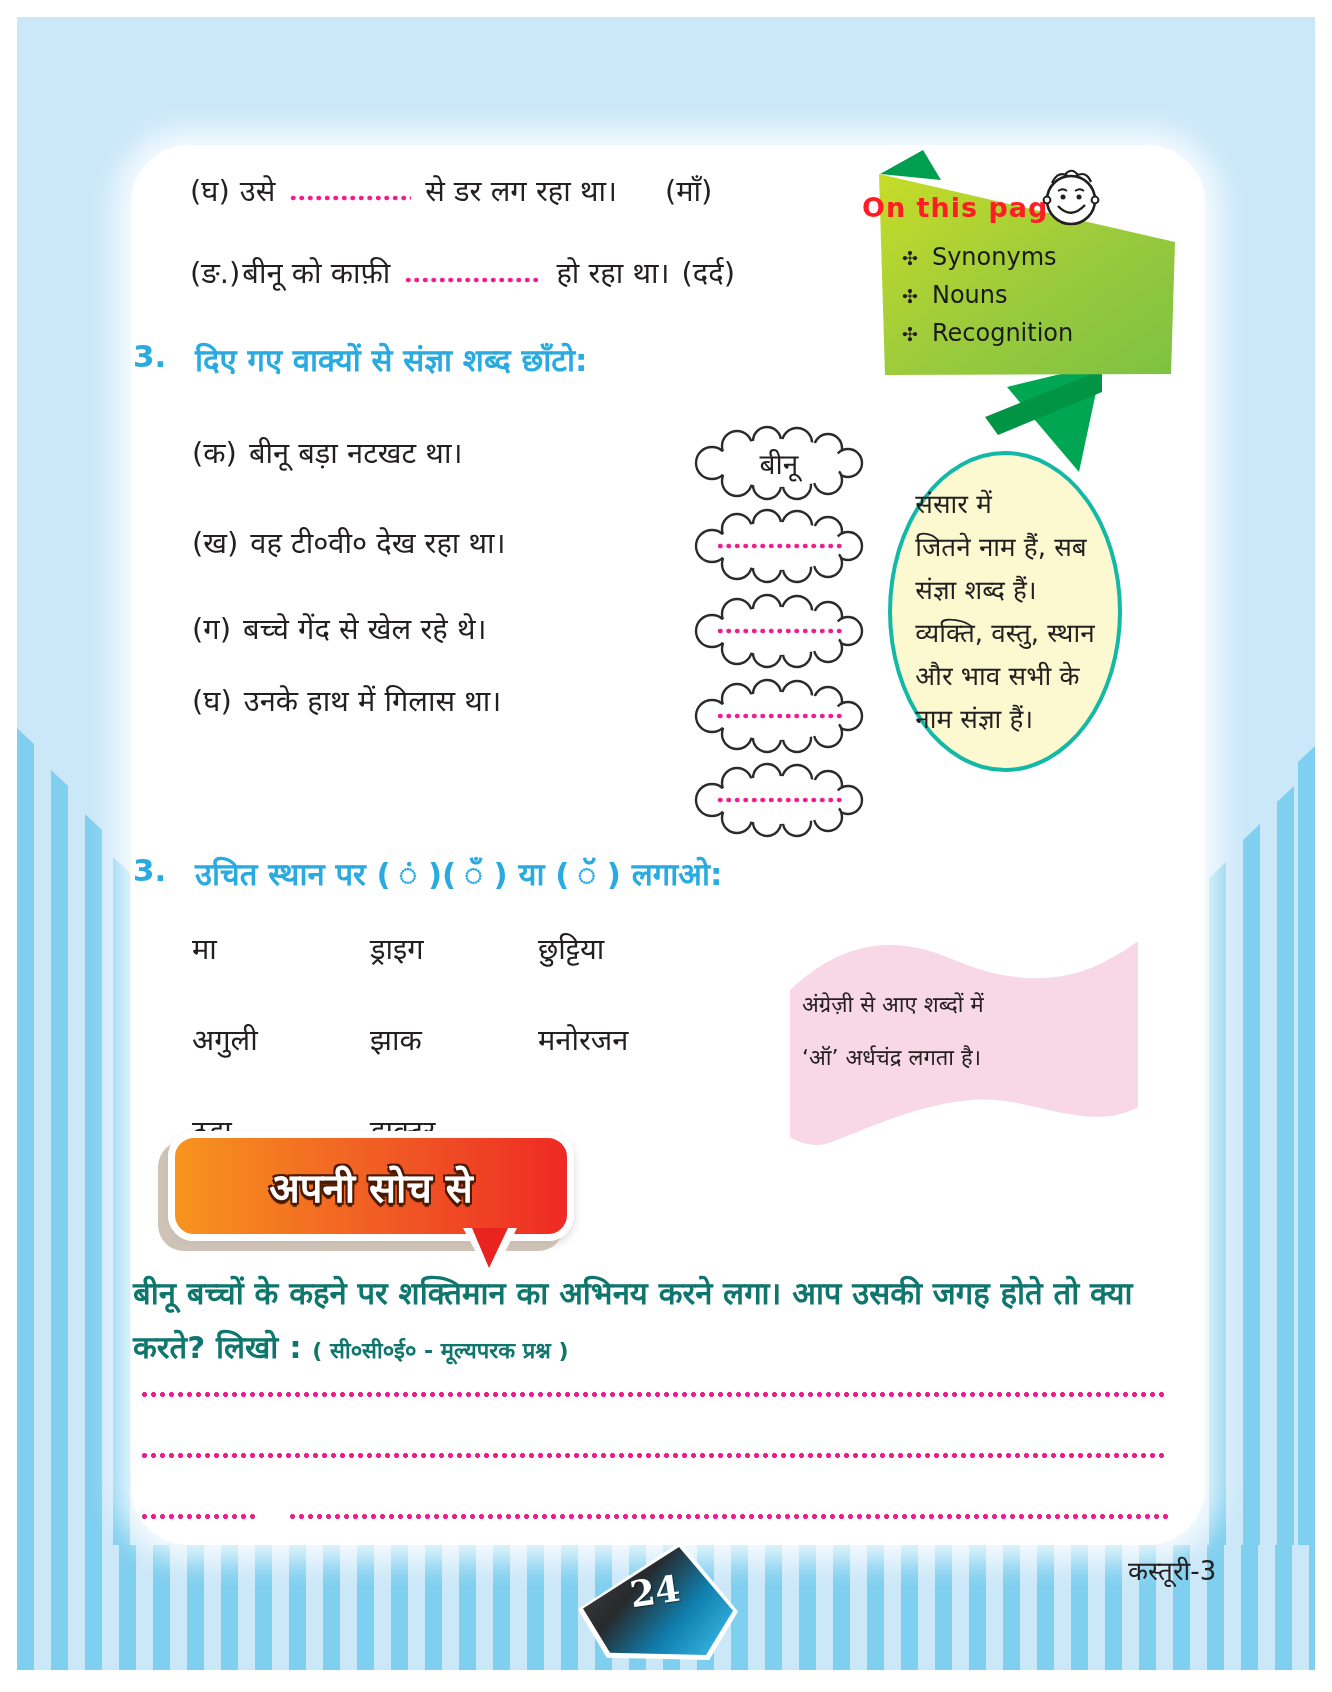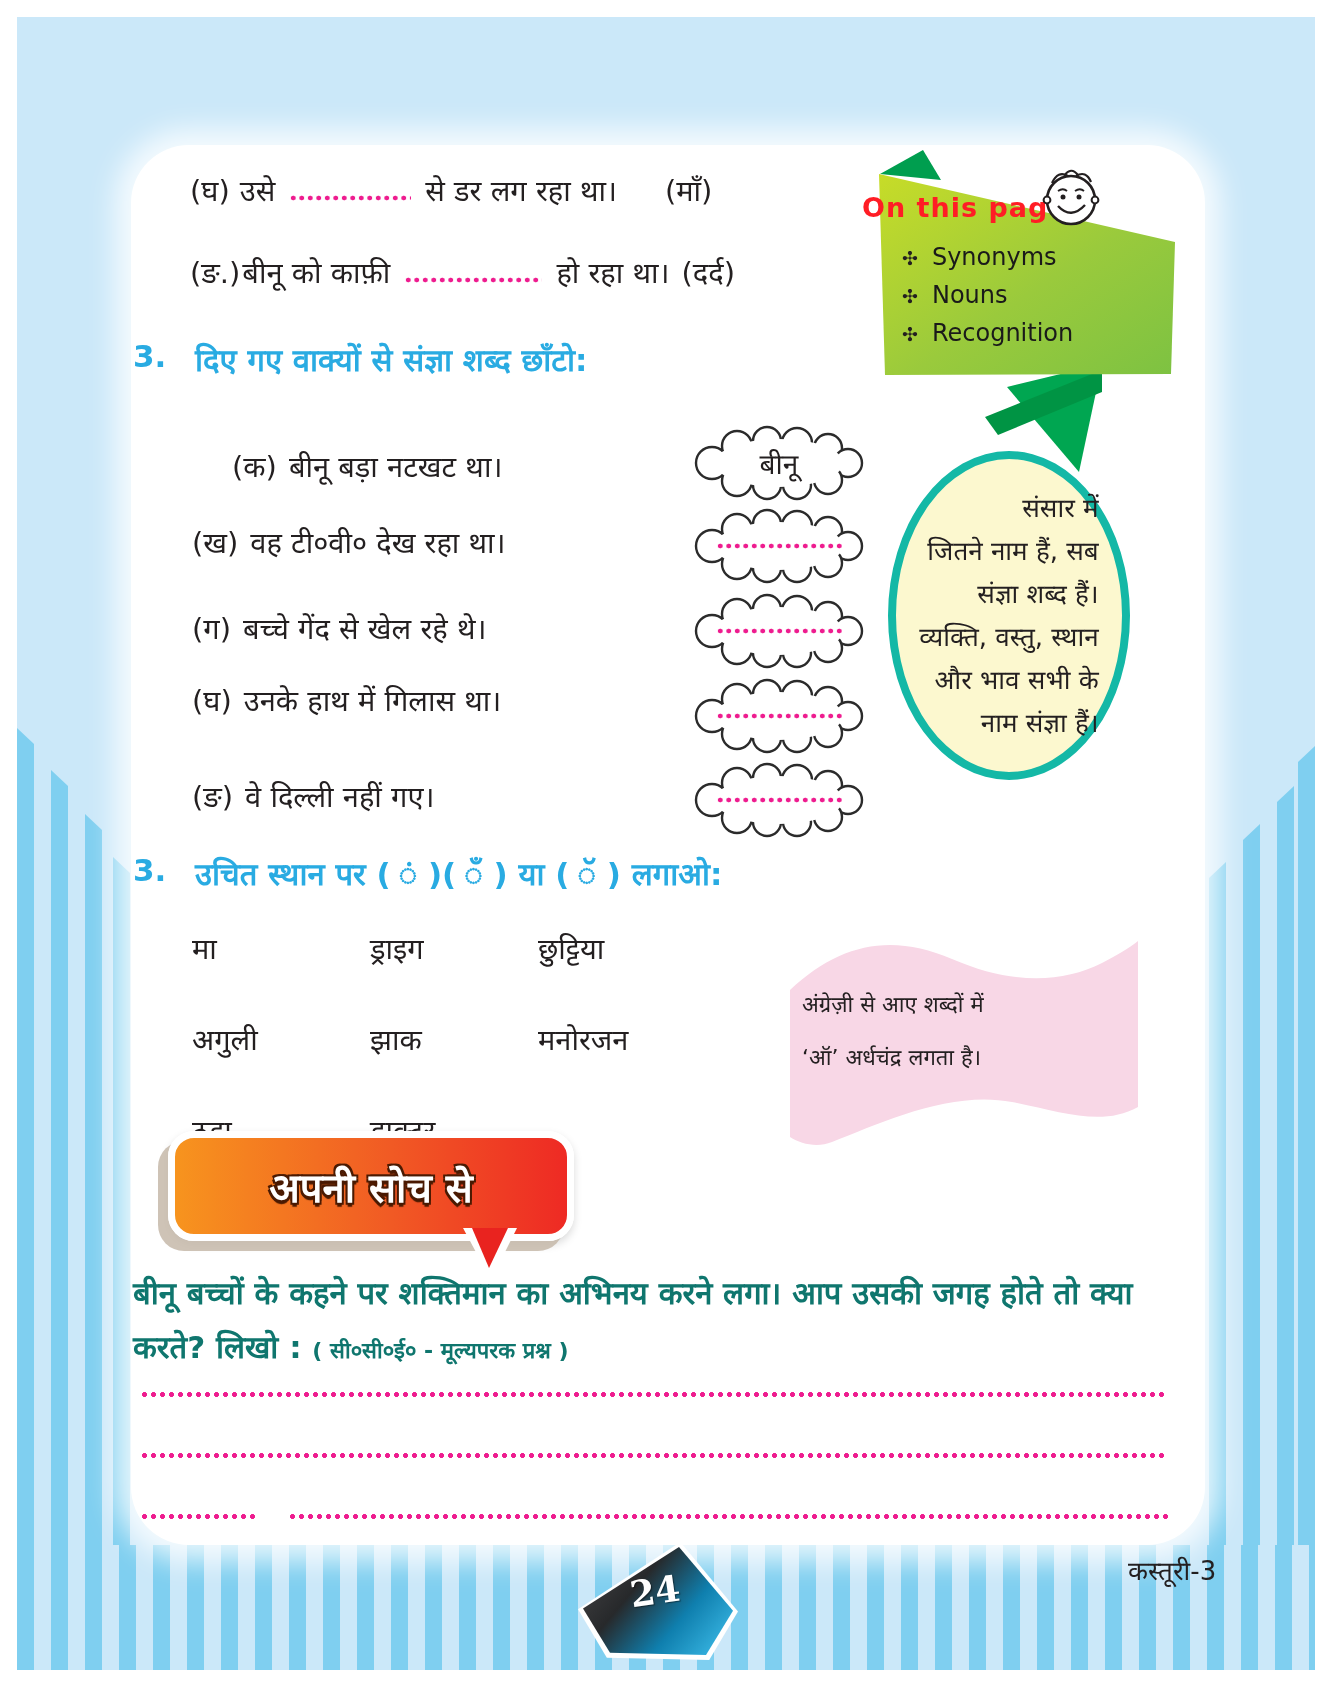--- a/index.html
+++ b/index.html
@@ -49,22 +49,22 @@
   .noun-item .lbl{margin-right:12px;}
   .cloud{position:absolute; left:682px; width:194px; height:76px;}
   .cloud-content{
     position:absolute; left:0; top:0; width:100%; height:100%;
     display:flex; align-items:center; justify-content:center; font-size:28px;
   }
   .cloud-content .dots{width:126px;}
   
   .note-oval{
     position:absolute; left:888px; top:451px; width:226px; height:313px;
-    background:#fcf8cf; border:8px solid #14b8a6; border-radius:50%;
-    display:flex; align-items:center; justify-content:center; text-align:right;
+    background:#fcf8cf; border:4px solid #14b8a6; border-radius:50%;
+    display:flex; align-items:center; justify-content:center; text-align:left;
   }
   .note-oval .line{font-size:26px; line-height:43px; white-space:nowrap;}
   
   .words-grid{
     position:absolute; left:192px; top:928px; width:560px;
     display:grid; grid-template-columns:178px 168px auto; row-gap:52px;
     font-size:29px;
   }
   
   .tip-svg{position:absolute; left:780px; top:925px;}
@@ -188,34 +188,31 @@
     <circle cx="41" cy="31" r="2.5" fill="#231f20"></circle>
     <path d="M20,25 Q25,21.5 29,25 M37,25 Q42,21.5 46,25" fill="none" stroke="#231f20" stroke-width="1.8"></path>
     <path d="M20,40 Q33,54 47,39" fill="none" stroke="#231f20" stroke-width="2.4"></path>
   </svg>
 
   <div class="ex-head blue-head" style="left:133px; top:338px;">
     <span class="num">3.</span>
     <span class="title">दिए गए वाक्यों से संज्ञा शब्द छाँटो:</span>
   </div>
 
-  <div class="noun-item" style="top:446px;margin-left:40px;">
+  <div class="noun-item" style="top:432px;">
     <span class="lbl">(क)</span><span>बीनू बड़ा नटखट था।</span>
   </div>
   <div class="noun-item" style="top:522px;">
     <span class="lbl">(ख)</span><span>वह टी०वी० देख रहा था।</span>
   </div>
   <div class="noun-item" style="top:608px;">
     <span class="lbl">(ग)</span><span>बच्चे गेंद से खेल रहे थे।</span>
   </div>
   <div class="noun-item" style="top:680px;">
     <span class="lbl">(घ)</span><span>उनके हाथ में गिलास था।</span>
-  </div>
-  <div class="noun-item" style="top:776px;">
-    <span class="lbl">(ङ)</span><span>वे दिल्ली नहीं गए।</span>
   </div>
 
   <div class="cloud" style="top:425px;">
     <svg width="194" height="76" viewBox="0 0 194 76">
       <g id="cloudshape" fill="#ffffff" stroke="#2b2b2b" stroke-width="2.4">
         <circle cx="30" cy="38" r="16"></circle>
           <circle cx="55" cy="21" r="15"></circle>
           <circle cx="85" cy="16" r="14"></circle>
         <circle cx="115" cy="18" r="15"></circle>
           <circle cx="146" cy="23" r="14"></circle>

